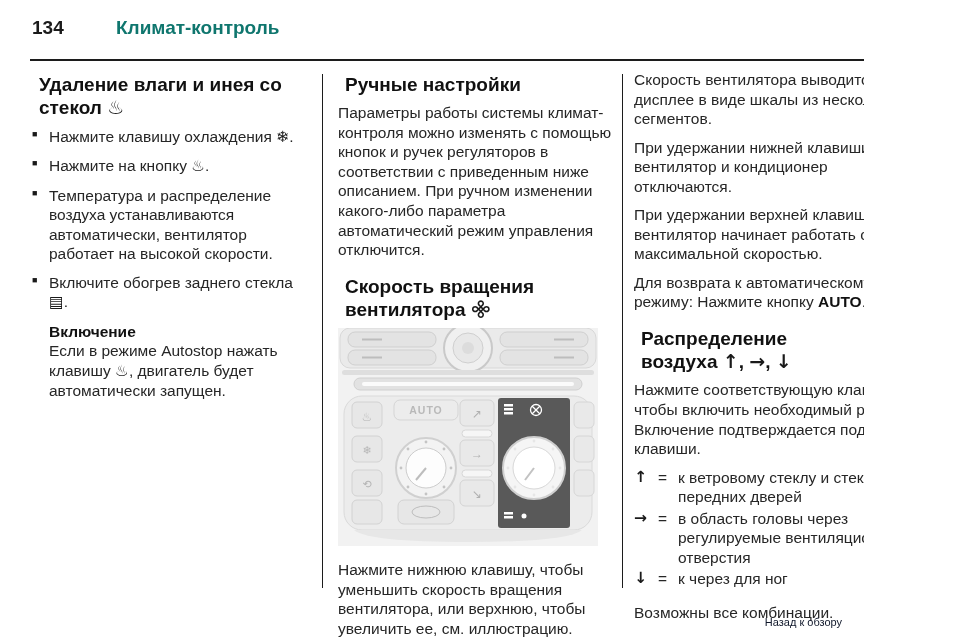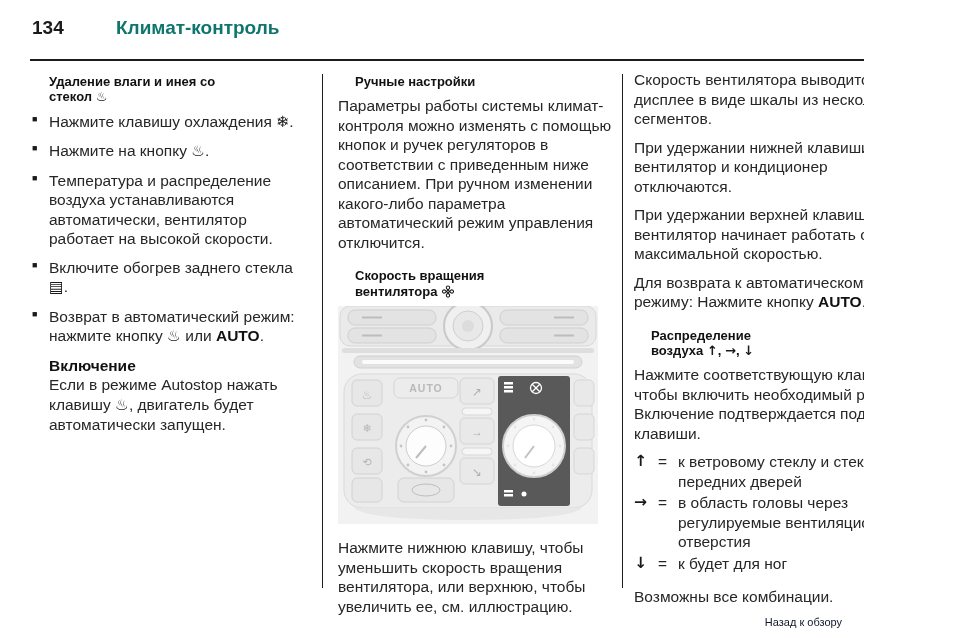--- a/index.html
+++ b/index.html
@@ -9,21 +9,21 @@
   .pagenum{position:absolute;left:32px;top:17px;font-size:19px;font-weight:bold;color:#1a1a1a;}
   .chapter{position:absolute;left:116px;top:17px;font-size:19px;font-weight:bold;color:#0f766e;}
   .hrule{position:absolute;left:30px;top:59px;width:905px;height:2px;background:#1c1c1c;}
   .vsep{position:absolute;top:74px;width:1px;height:514px;background:#1c1c1c;}
   .sep1{left:322px;} .sep2{left:622px;}
   
   .col{position:absolute;top:70px;font-size:15.5px;line-height:1.26;color:#262626;}
   .col1{left:32px;width:284px;}
   .col2{left:338px;width:280px;}
   .col3{left:634px;width:288px;}
-  h2{font-size:13px;line-height:1.18;margin:4px 17px 7px;color:#111;font-weight:bold;}
+  h2{font-size:19px;line-height:1.18;margin:4px 7px 7px;color:#111;font-weight:bold;}
   h2.mt{margin-top:16px;}
   p{margin:0 0 9px;}
   
   ul.bullets{list-style:none;margin:2px 0 4px;padding:0;}
   ul.bullets li{position:relative;padding-left:17px;margin:0 0 9px;}
   ul.bullets li::before{content:"■";position:absolute;left:0;top:2px;font-size:9px;color:#1a1a1a;}
   
   .note{margin-left:17px;}
   .note-title{font-weight:bold;color:#111;margin-bottom:0;}
   
@@ -53,21 +53,20 @@
   <div class="vsep sep1"></div>
   <div class="vsep sep2"></div>
 
   <div class="col col1">
     <h2>Удаление влаги и инея со<br>стекол <span class="ic ic-defrost-front">♨</span></h2>
     <ul class="bullets">
       <li><span>Нажмите клавишу охлаждения <span class="ic ic-ac">❄</span>.</span></li>
       <li><span>Нажмите на кнопку <span class="ic ic-defrost-front">♨</span>.</span></li>
       <li><span>Температура и распределение воздуха устанавливаются автоматически, вентилятор работает на высокой скорости.</span></li>
       <li><span>Включите обогрев заднего стекла <span class="ic ic-defrost-rear">▤</span>.</span></li>
-      <li><span>Возврат в автоматический режим: нажмите кнопку <span class="ic ic-defrost-front">♨</span> или <b>AUTO</b>.</span></li>
     </ul>
     <div class="note">
       <p class="note-title">Включение</p>
       <p>Если в режиме Autostop нажать клавишу <span class="ic ic-defrost-front">♨</span>, двигатель будет автоматически запущен.</p>
     </div>
   </div>
 
   <div class="col col2">
     <h2>Ручные настройки</h2>
     <p>Параметры работы системы климат-контроля можно изменять с помощью кнопок и ручек регуляторов в соответствии с приведенным ниже описанием. При ручном изменении какого-либо параметра автоматический режим управления отключится.</p>
@@ -184,20 +183,20 @@
       <span class="dtext">к ветровому стеклу и стеклам передних дверей</span>
     </div>
     <div class="defrow">
       <span class="dicon ic ic-air-face">→</span>
       <span class="deq">=</span>
       <span class="dtext">в область головы через регулируемые вентиляционные отверстия</span>
     </div>
     <div class="defrow">
       <span class="dicon ic ic-air-feet">↓</span>
       <span class="deq">=</span>
-      <span class="dtext">к будет для ног</span>
+      <span class="dtext">к через для ног</span>
     </div>
 
     <p class="closing">Возможны все комбинации.</p>
   </div>
 
   <div class="backlink">Назад к обзору</div>
 </div>
 
 </body></html>

